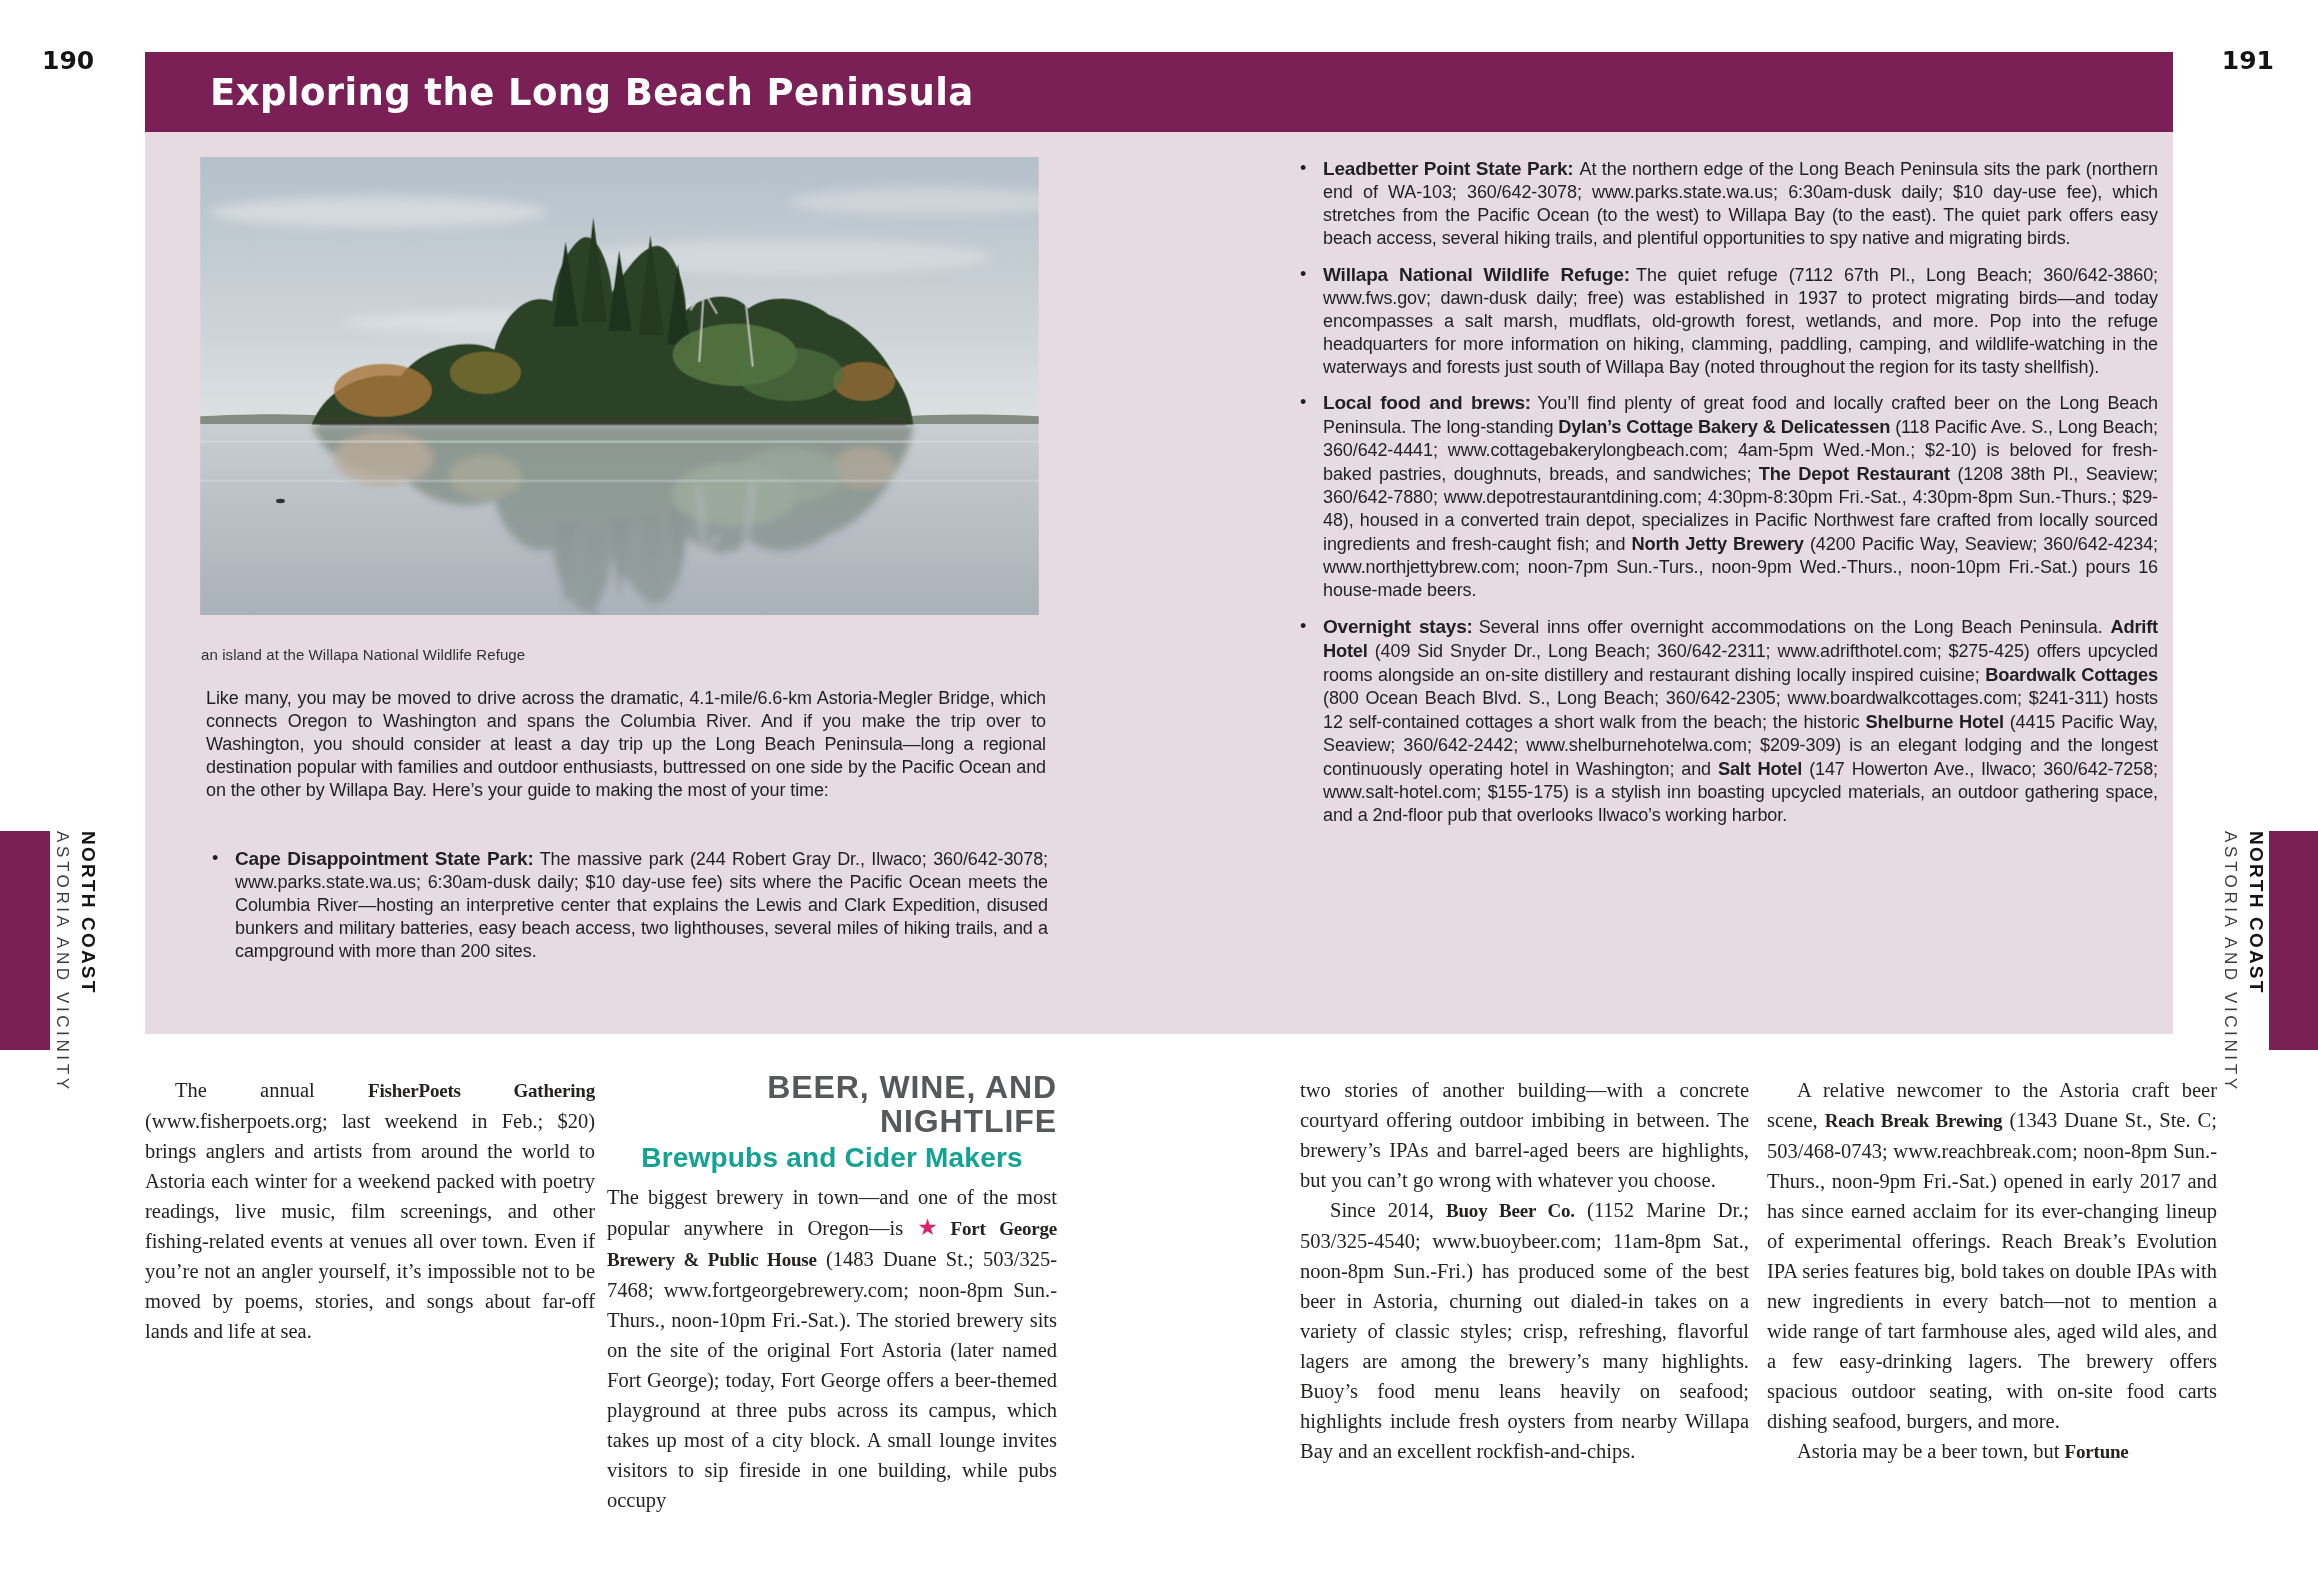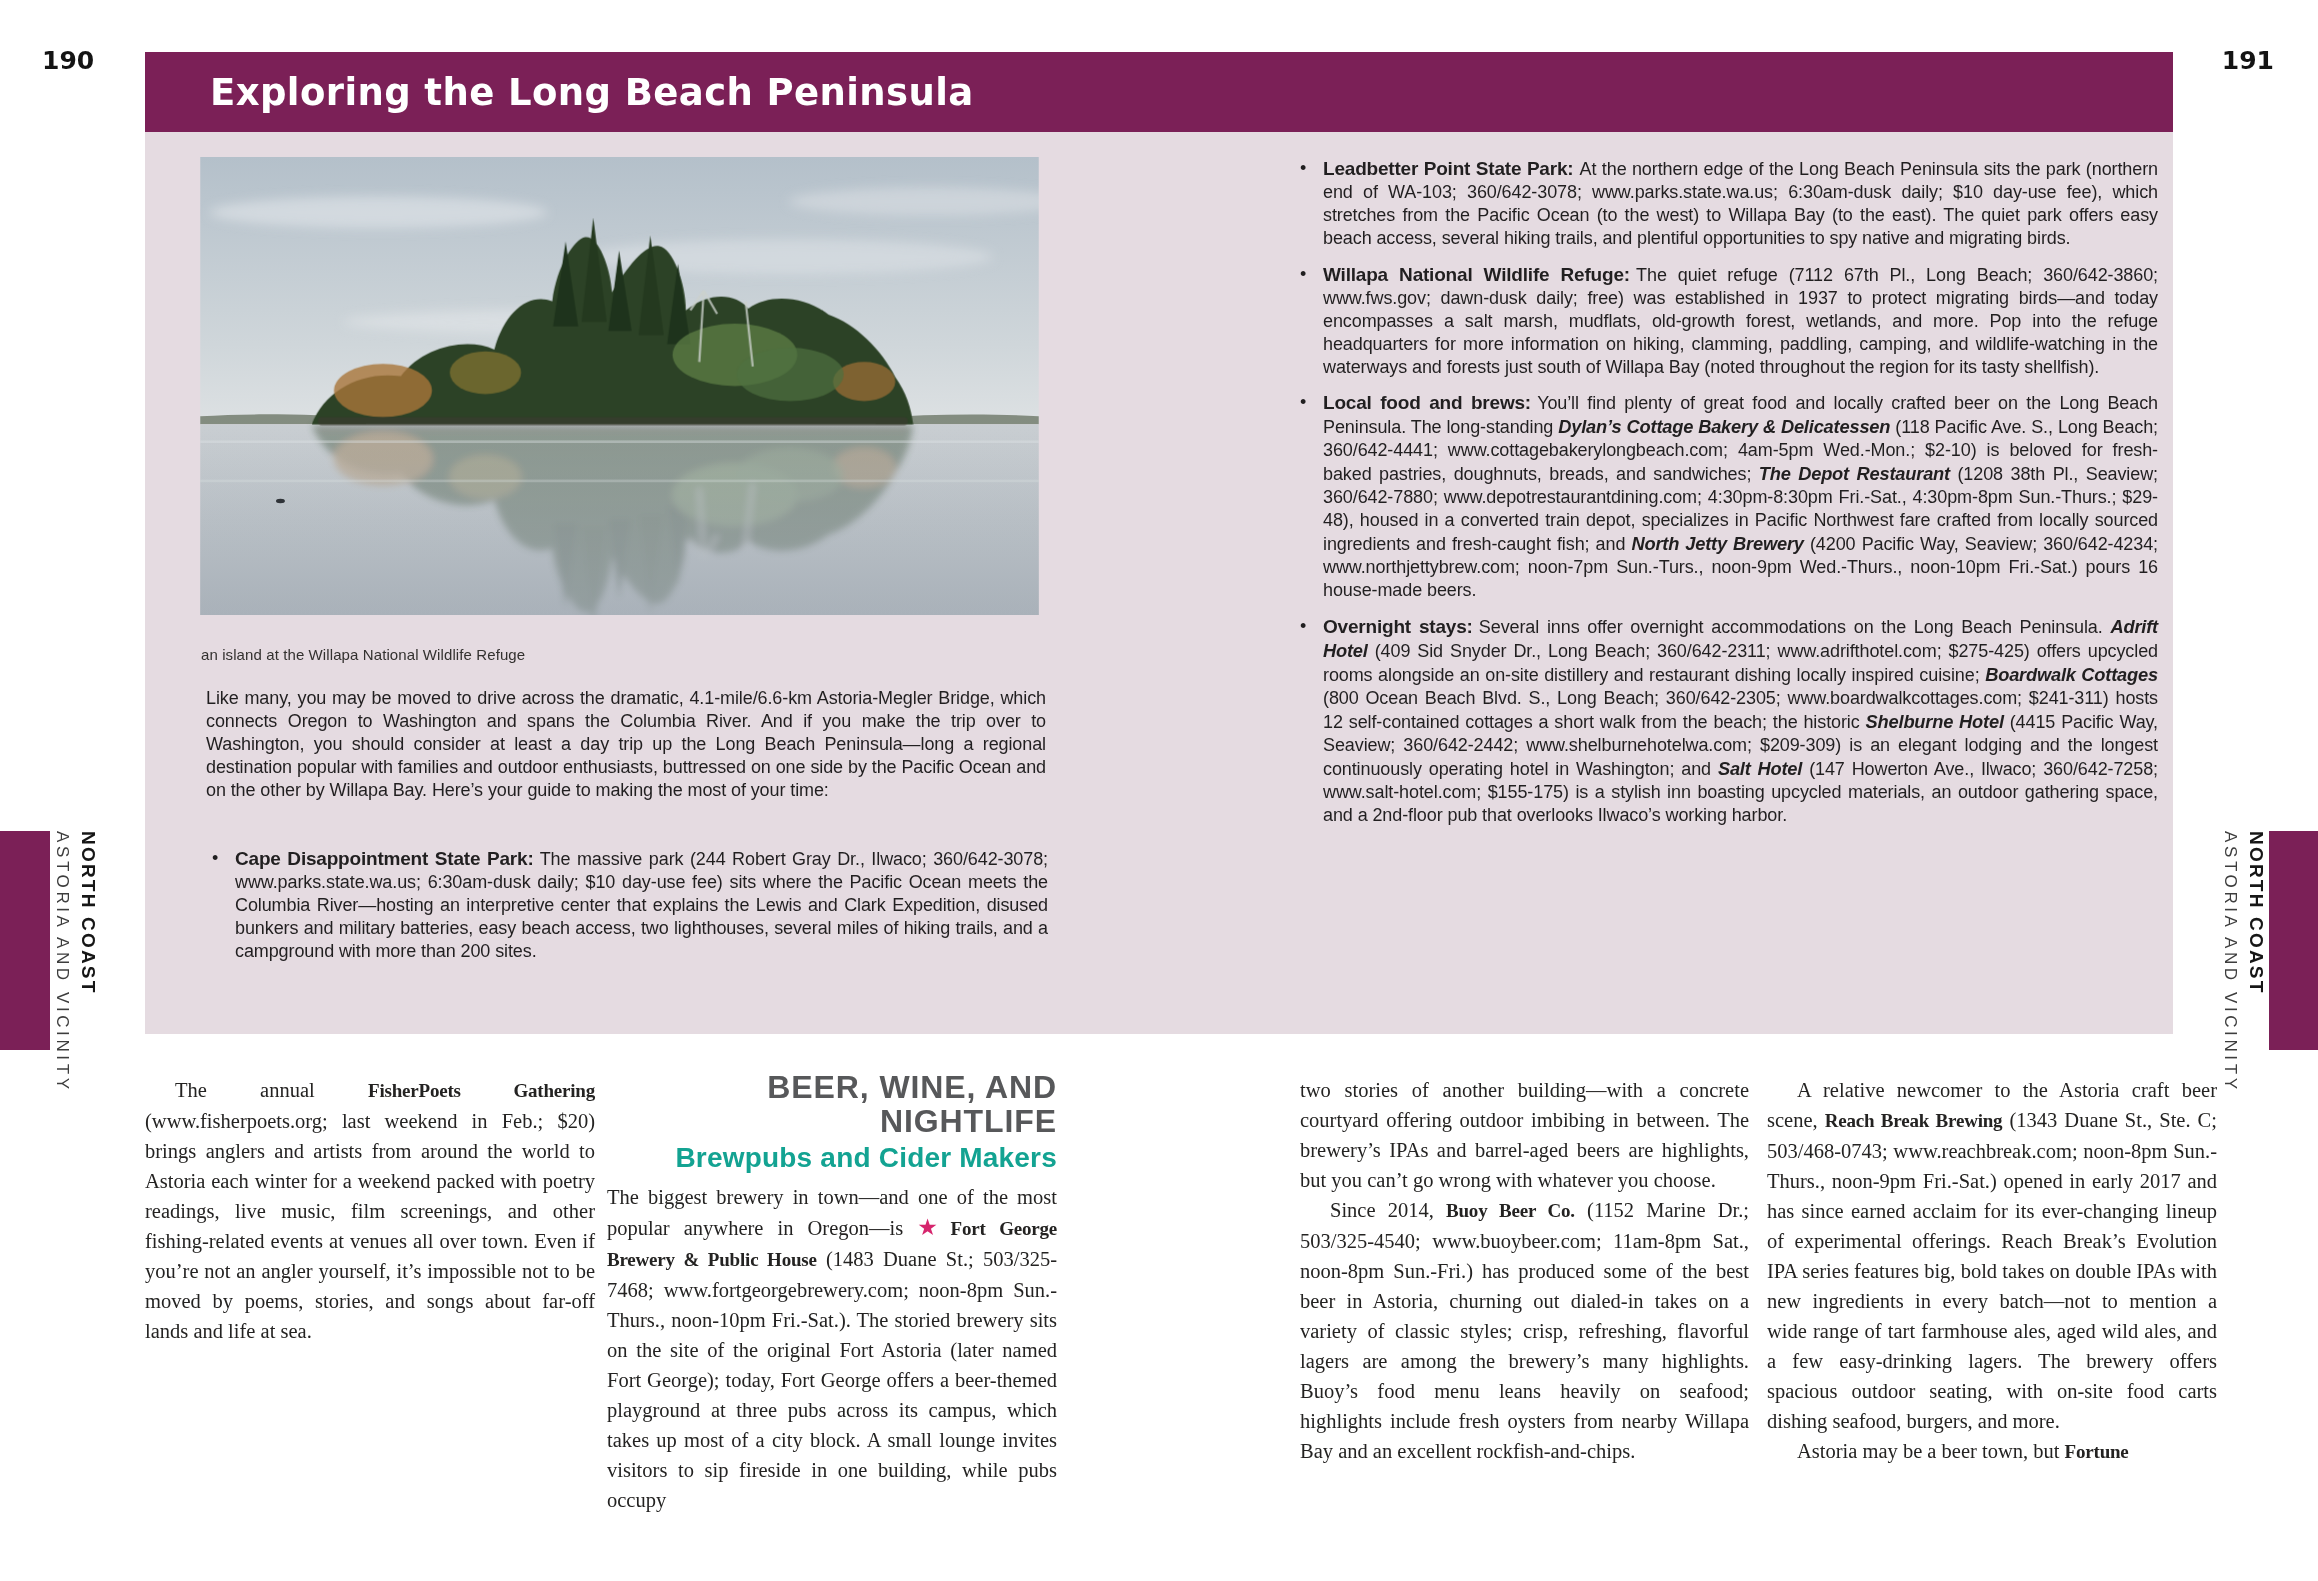--- a/index.html
+++ b/index.html
@@ -20,21 +20,21 @@
   
   .feature-box{position:absolute;left:145px;top:132px;width:2028px;height:902px;background:#e5dbe1;}
   .photo{position:absolute;left:55px;top:25px;width:839px;height:458px;display:block;}
   .photo-caption{position:absolute;left:56px;top:514px;font-size:15px;color:#33312f;letter-spacing:0.1px;}
   .fb-text{font-size:18px;line-height:23px;color:#211f20;text-align:justify;letter-spacing:-0.1px;}
   .intro{position:absolute;left:61px;top:555px;width:840px;}
   .bullet-row{display:flex;}
   .bullet-marker{width:23px;flex:0 0 23px;font-size:18px;line-height:23px;color:#211f20;}
   .bullet-body{flex:1;}
   .bullet-title{font-weight:700;font-size:19px;letter-spacing:-0.2px;margin-right:6.2px;}
-  .feature-box .seg-bold{font-weight:700;font-size:18.3px;letter-spacing:-0.2px;font-style:italic;}
+  .feature-box .seg-bold{font-weight:700;font-size:18.3px;letter-spacing:-0.2px;}
   .cape-bullet{position:absolute;left:67px;top:715px;width:836px;}
   .right-bullets{position:absolute;left:1155px;top:25px;width:858px;}
   .right-bullets .bullet-row{margin-bottom:12.5px;}
 
   
   .tab-rect{position:absolute;width:50px;height:219px;top:831px;background:#7b2057;}
   #tab-rect-left{left:0;}
   #tab-rect-right{right:0;}
   .tab-text{position:absolute;top:831px;writing-mode:vertical-rl;text-orientation:mixed;height:294px;}
   #tab-text-left{left:49px;}
@@ -48,21 +48,21 @@
   #col1{left:145px;}
   #col2{left:607px;top:1070px;}
   #col3{left:1300px;width:449px;}
   #col4{left:1767px;}
   .main-col p{margin:0;}
   .main-col p.indent{text-indent:30px;}
   .main-col .seg-bold{font-family:Liberation Serif, serif;font-weight:700;font-size:19px;letter-spacing:-0.2px;}
   .section-heading{font-family:"Liberation Sans",sans-serif;font-weight:700;font-size:32px;line-height:34px;
                    letter-spacing:0.9px;color:#57585a;margin:0 0 5.4px 0;text-align:right;}
   .subsection-heading{font-family:"Liberation Sans",sans-serif;font-weight:700;font-size:28px;line-height:30px;
-                      color:#13a392;margin:0 0 9px 0;text-align:right;letter-spacing:0.2px;}
+                      color:#13a392;margin:0 0 9px 0;text-align:center;letter-spacing:0.2px;}
   .star-icon{color:#d6256d;font-family:"DejaVu Sans",sans-serif;font-size:23px;margin-right:3.6px;}
 </style>
 </head>
 <body>
 
 <div id="canvas">
 
   <div class="pagenum" id="pagenum-left">190</div>
   <div class="pagenum" id="pagenum-right">191</div>
 

